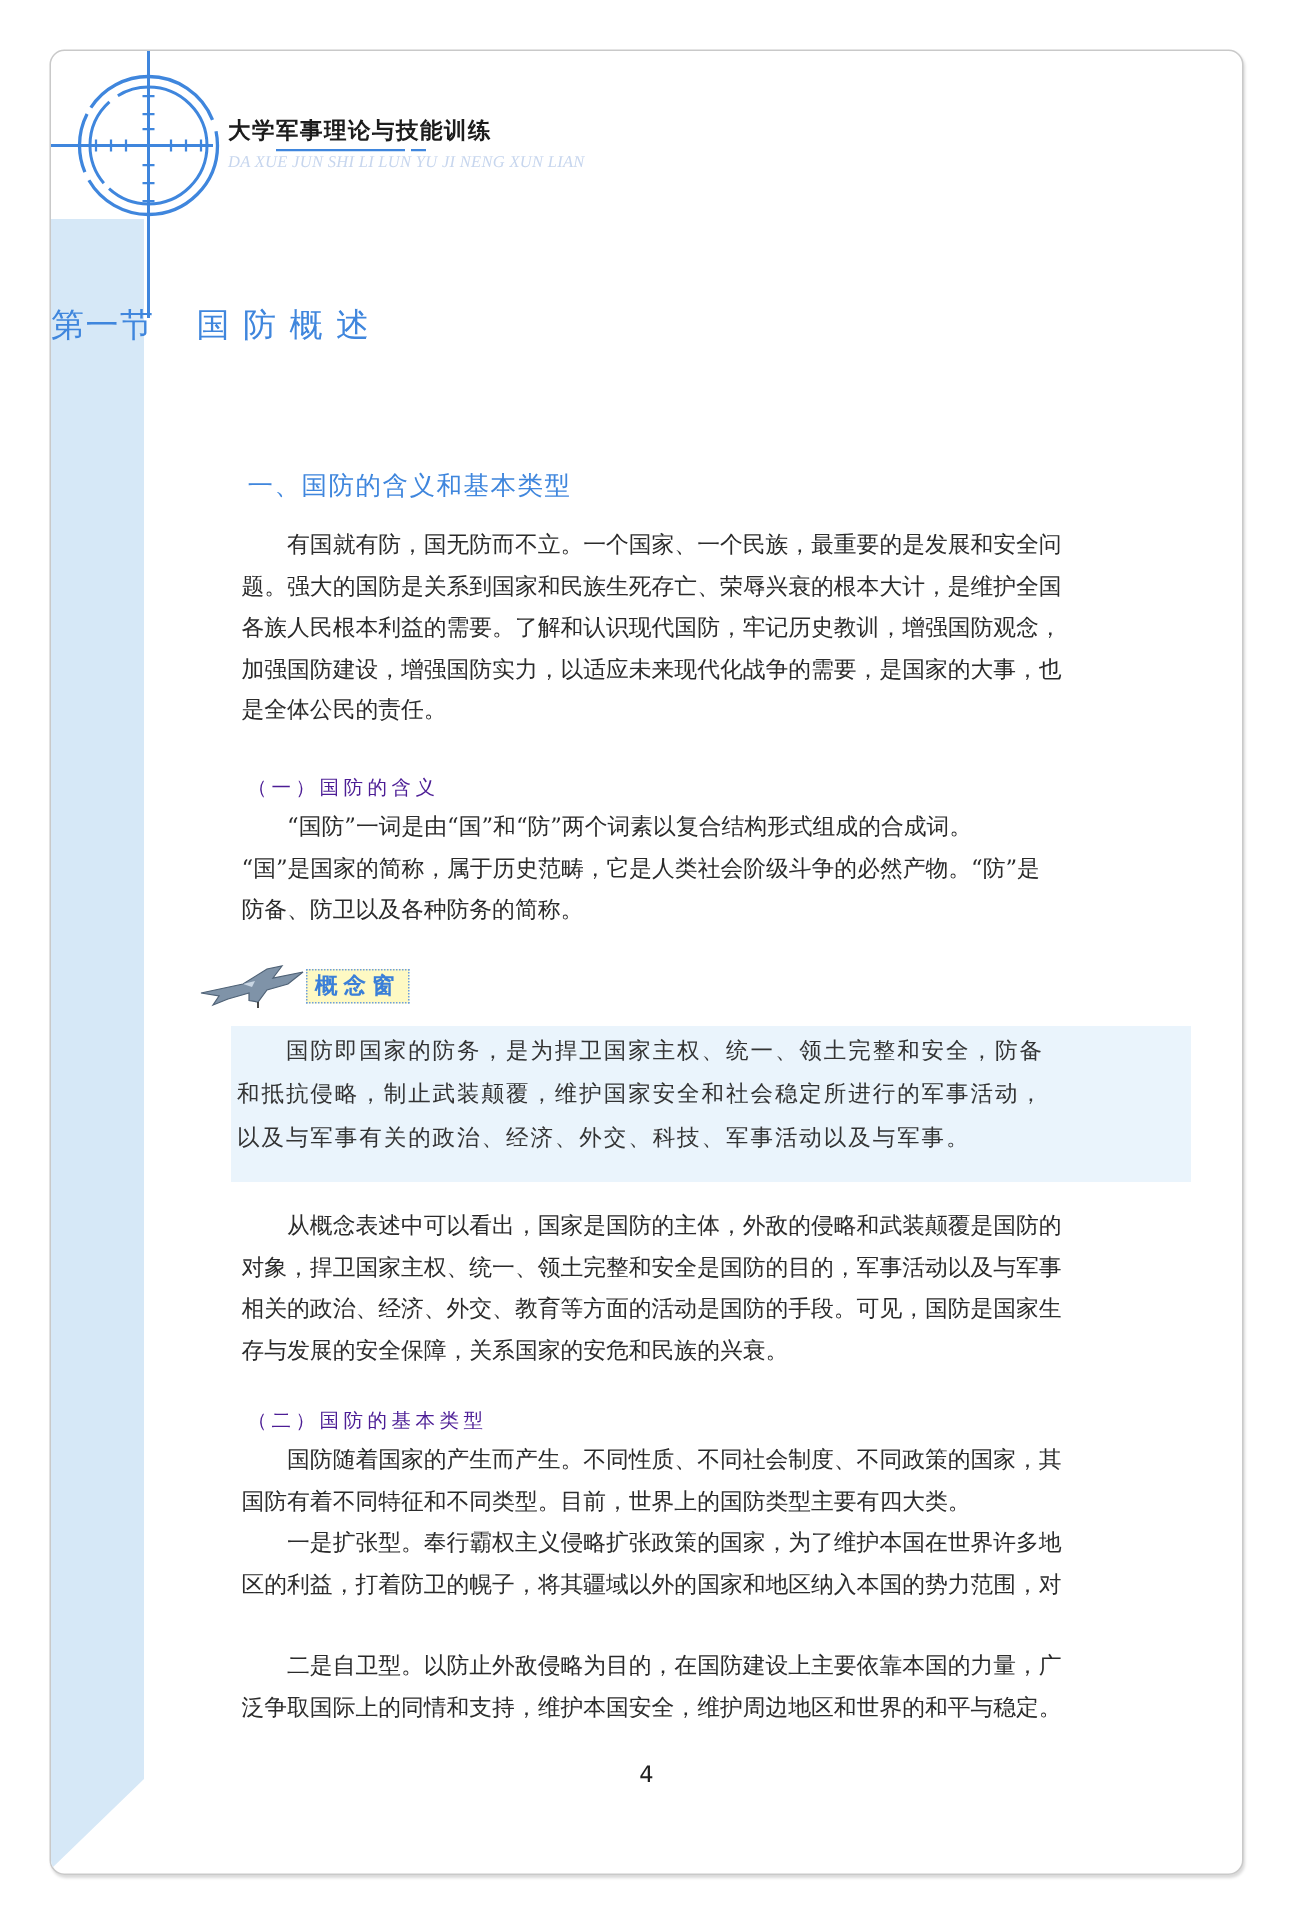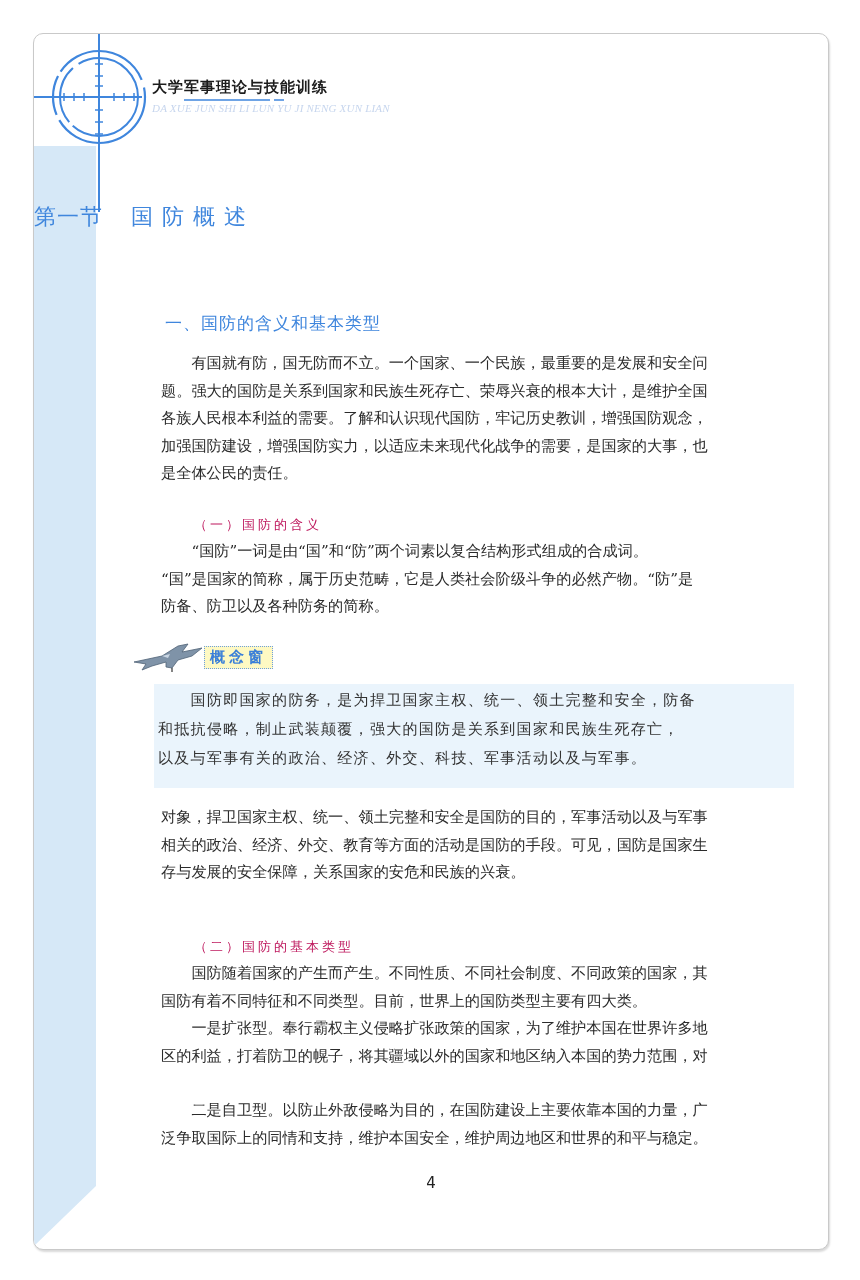--- a/index.html
+++ b/index.html
@@ -14,21 +14,21 @@
   .running-title { position:absolute; left:118px; top:44px; font-family:"DejaVu Sans","Liberation Sans",sans-serif;
                    font-weight:bold; font-size:15px; color:#1c1c1c; letter-spacing:1px; }
   .running-pinyin { position:absolute; left:118px; top:68px; font-family:"Liberation Serif",serif;
                     font-style:italic; font-size:11px; color:#c7d6ee; letter-spacing:0.2px; }
   .section-title { position:absolute; left:0; width:794px; top:168px; text-align:left;
                    font-family:"DejaVu Sans","Liberation Sans",sans-serif; font-size:22px; color:#3f86dd; letter-spacing:1px; }
   .section-title .gap { display:inline-block; width:28px; }
   .h1 { position:absolute; left:131px; top:278px; font-family:"DejaVu Sans","Liberation Sans",sans-serif;
         font-size:17px; color:#3f86dd; letter-spacing:1px; }
   .h2 { position:absolute; left:131px; font-family:"DejaVu Serif","Liberation Serif",serif;
-        font-size:13px; color:#be185d; letter-spacing:3px;margin-left:29px; }
+        font-size:13px; color:#4c1d95; letter-spacing:3px; }
   .para { position:absolute; left:127px; width:636px; font-size:15.2px; line-height:27.5px;
           color:#2b2b2b; text-align:justify; }
   .para .line { display:block; white-space:nowrap; }
   .concept { position:absolute; left:120px; top:650px; width:640px; height:104px; background:#eaf4fc; }
   .concept-text { position:absolute; left:124px; top:652px; width:640px; font-size:15px; line-height:29px;
                   font-weight:normal; color:#333; letter-spacing:1.3px; }
   .concept-text .line { display:block; white-space:nowrap; }
   .concept-tag { position:absolute; left:170px; top:612px; padding:1px 5px; border:1px dotted #6c9ee0;
                  font-family:"DejaVu Sans","Liberation Sans",sans-serif; font-weight:bold; font-size:15px;
                  color:#3a7fd8; letter-spacing:4px; background:#fef9c3; }
@@ -95,25 +95,26 @@
 
   <div class="concept"></div>
   <svg class="jet" width="72" height="34" viewBox="0 0 72 34">
     <path d="M2 22 L30 16 L46 6 L56 4 L50 12 L70 8 L60 16 L46 20 L40 28 L34 27 L34 22 L20 26 L10 30 L14 24 Z" fill="#7f93a8" stroke="#4f6276" stroke-width="0.8"></path>
     <path d="M30 16 L38 14 L36 18 Z" fill="#c9d6e3"></path>
     <line x1="40" y1="28" x2="40" y2="32" stroke="#333" stroke-width="1.2"></line>
   </svg>
   <div class="concept-tag">概念窗</div>
   <div class="concept-text">
     <span class="line">　　国防即国家的防务，是为捍卫国家主权、统一、领土完整和安全，防备</span>
-    <span class="line">和抵抗侵略，制止武装颠覆，强大的国防是关系到国家和民族生死存亡，</span>
+    <span class="line">和抵抗侵略，制止武装颠覆，维护国家安全和社会稳定所进行的军事活动，</span>
     <span class="line">以及与军事有关的政治、经济、外交、科技、军事活动以及与军事。</span>
   </div>
 
   <div class="para" style="top:770px;">
+    <span class="line">　　从概念表述中可以看出，国家是国防的主体，外敌的侵略和武装颠覆是国防的</span>
     <span class="line">对象，捍卫国家主权、统一、领土完整和安全是国防的目的，军事活动以及与军事</span>
     <span class="line">相关的政治、经济、外交、教育等方面的活动是国防的手段。可见，国防是国家生</span>
     <span class="line">存与发展的安全保障，关系国家的安危和民族的兴衰。</span>
   </div>
 
   <div class="h2" style="top:904px;">（二）国防的基本类型</div>
 
   <div class="para" style="top:926px;">
     <span class="line">　　国防随着国家的产生而产生。不同性质、不同社会制度、不同政策的国家，其</span>
     <span class="line">国防有着不同特征和不同类型。目前，世界上的国防类型主要有四大类。</span>

